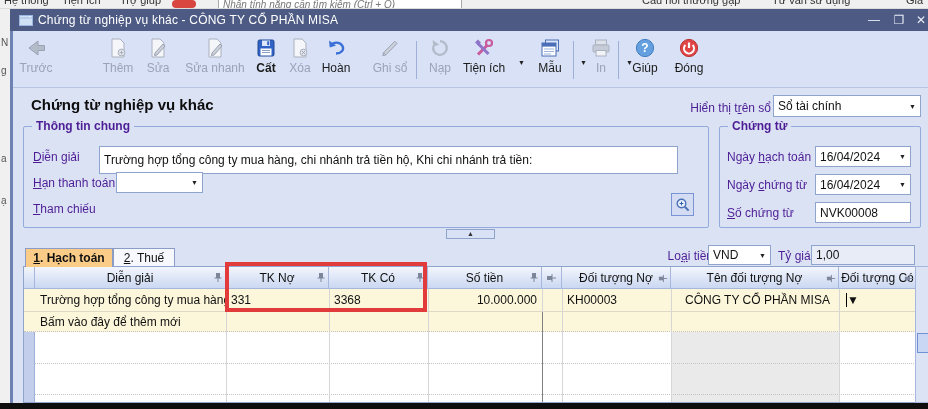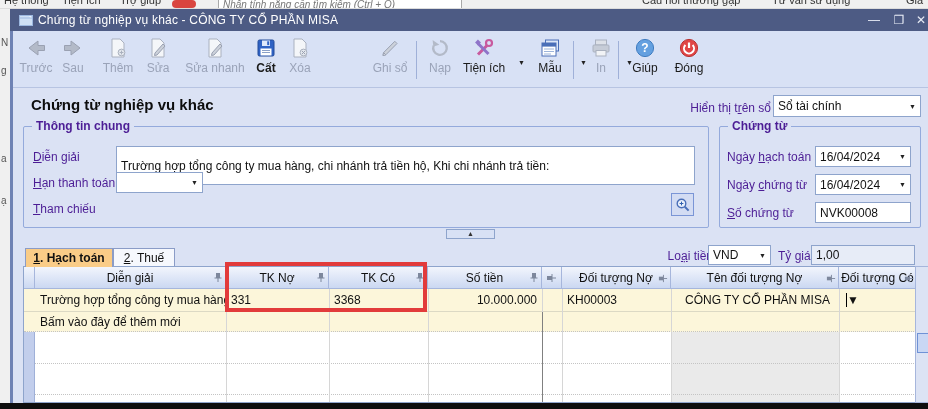--- a/index.html
+++ b/index.html
@@ -97,26 +97,20 @@
 
     <div class="toolbar">
 
       <div class="tbtn disabled" style="left:0;width:46px">
         <svg class="tbi" viewBox="0 0 22 22">
             <path d="M13 4 L4 11 L13 18 L13 13.5 L19.5 13.5 L19.5 8.5 L13 8.5 Z" fill="#b3bac8" stroke="#9aa1b2"></path>
           </svg>
         <span class="tbl">Trước</span>
       </div>
 
-      <div class="tbtn disabled" style="left:38px;width:44px">
-        <svg class="tbi" viewBox="0 0 22 22">
-            <path d="M9 4 L18 11 L9 18 L9 13.5 L2.5 13.5 L2.5 8.5 L9 8.5 Z" fill="#b3bac8" stroke="#9aa1b2"></path>
-          </svg>
-        <span class="tbl">Sau</span>
-      </div>
 
       <div class="tbtn disabled" style="left:81px;width:48px">
         <svg class="tbi" viewBox="0 0 22 22">
             <path d="M5 2 h8 l4 4 v14 h-12 z" fill="#f4f6f9" stroke="#aab1bf"></path>
             <circle cx="14.5" cy="15.5" r="3.4" fill="#e3e7ed" stroke="#aab1bf"></circle>
             <path d="M14.5 13.6 v3.8 M12.6 15.5 h3.8" stroke="#aab1bf"></path>
           </svg>
         <span class="tbl">Thêm</span>
       </div>
 
@@ -149,20 +143,27 @@
 
       <div class="tbtn disabled" style="left:265px;width:44px">
         <svg class="tbi" viewBox="0 0 22 22">
             <path d="M5 2 h8 l4 4 v14 h-12 z" fill="#f4f6f9" stroke="#aab1bf"></path>
             <circle cx="14.5" cy="15.5" r="3.4" fill="#e3e7ed" stroke="#aab1bf"></circle>
             <path d="M13 14 l3 3 M16 14 l-3 3" stroke="#9aa1b2"></path>
           </svg>
         <span class="tbl">Xóa</span>
       </div>
 
+      <div class="tbtn" style="left:301px;width:44px">
+        <svg class="tbi" viewBox="0 0 22 22">
+            <path d="M5.5 9 C 8 4.5, 15 4.5, 17.5 9 C 19.5 13, 16 16.5, 11 16.5" stroke="#3a6fd8" stroke-width="2.4" fill="none"></path>
+            <path d="M4 3.5 L4.8 10.5 L11 8.6 Z" fill="#3a6fd8"></path>
+          </svg>
+        <span class="tbl">Hoàn</span>
+      </div>
 
       <div class="tbtn disabled" style="left:352px;width:50px">
         <svg class="tbi" viewBox="0 0 22 22">
             <path d="M4 18.5 L6.8 17.8 L18 6.5 L15.8 4.3 L4.6 15.6 Z" fill="#ccd1da" stroke="#9aa1b2"></path>
             <path d="M4 18.5 L4.6 15.6 L6.8 17.8 Z" fill="#eef0f4" stroke="#9aa1b2"></path>
           </svg>
         <span class="tbl">Ghi sổ</span>
       </div>
       <div class="tsep" style="left:403px"></div>
 
@@ -237,21 +238,21 @@
         <span>Sổ tài chính</span>
           <span class="car">▼</span>
       </div>
 
       <div class="group" style="left:10px;top:38px;width:686px;height:102px">
         <span class="gtitle">Thông tin chung</span>
       </div>
       <div class="lbl" style="left:20px;top:62px">
         <span></span><span class="ul">D</span><span>iễn giải</span>
       </div>
-      <div class="field" style="left:103px;top:58px;width:579px;height:39px">
+      <div class="field" style="left:86px;top:58px;width:579px;height:28px">
         <span>Trường hợp tổng công ty mua hàng, chi nhánh trả tiền hộ, Khi chi nhánh trả tiền:</span>
       </div>
       <div class="lbl" style="left:20px;top:88px">
         <span></span><span class="ul">H</span><span>ạn thanh toán</span>
       </div>
       <div class="field" style="left:103px;top:84px;width:87px;height:21px">
         <span></span>
           <span class="car">▼</span>
       </div>
       <div class="lbl" style="left:20px;top:114px">

